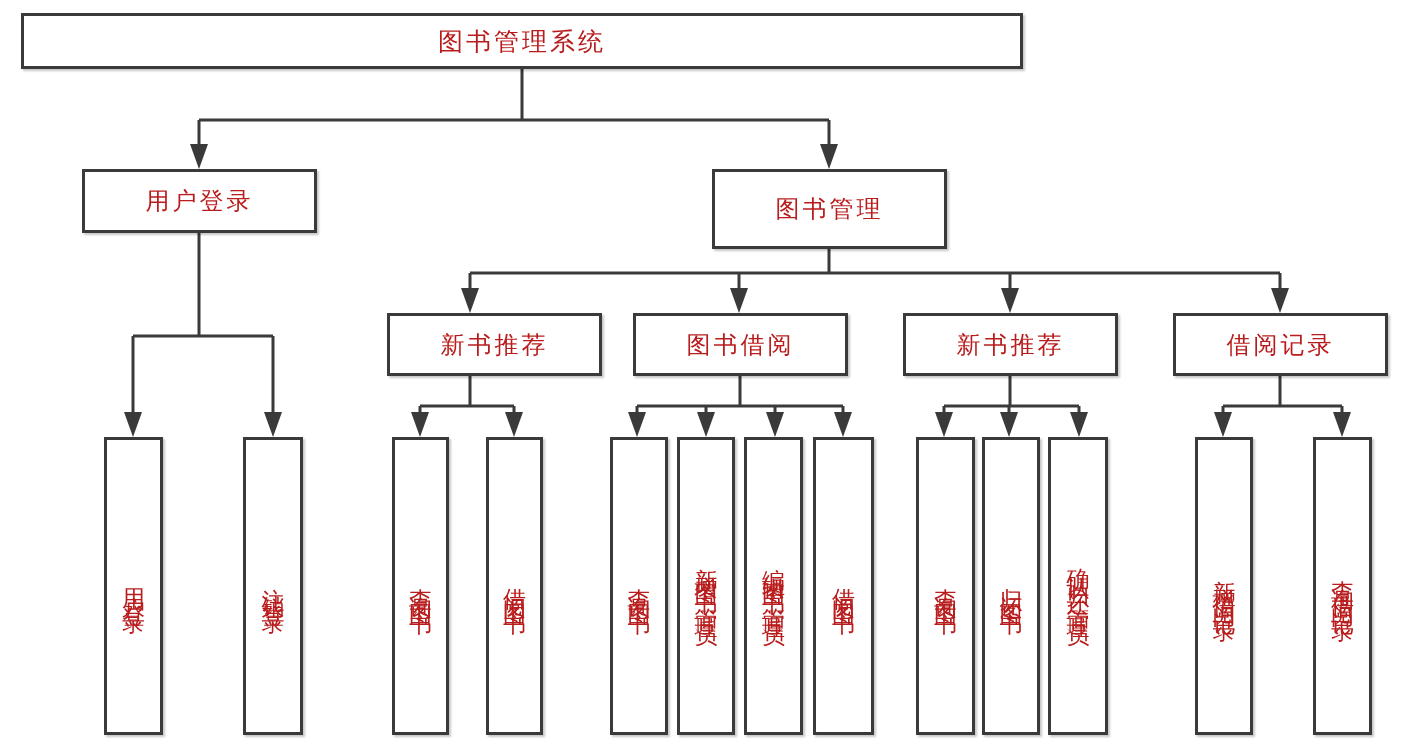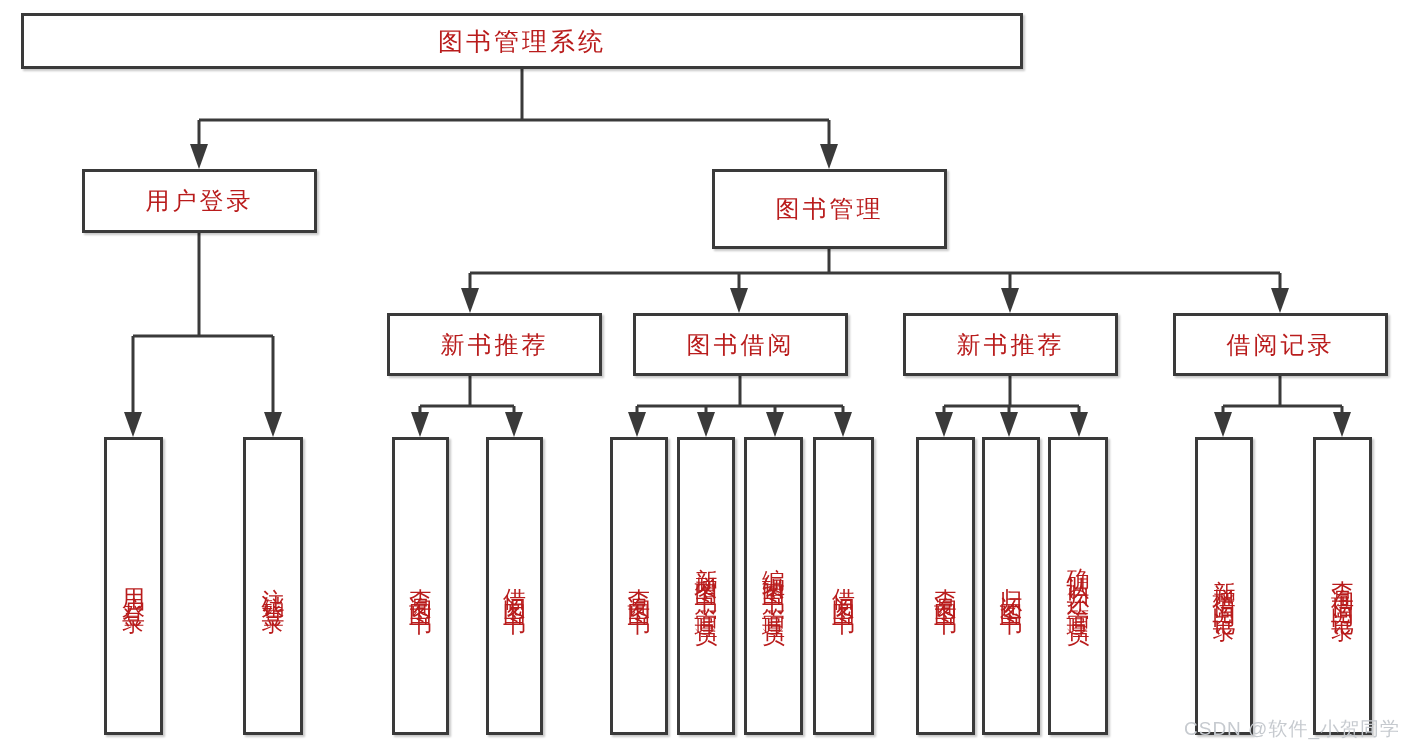--- a/index.html
+++ b/index.html
@@ -167,15 +167,14 @@
     <span class="lbl">确认归还（管理员）</span>
   </div>
 
   <div class="node vnode" style="left:1195px; top:437px; width:58px; height:298px;">
     <span class="lbl">新增借阅记录</span>
   </div>
   <div class="node vnode" style="left:1313px; top:437px; width:59px; height:298px;">
     <span class="lbl">查询借阅记录</span>
   </div>
 
-  <div class="watermark">CSDN @软件_小贺同学</div>
 
 </div>
 
 </body></html>

